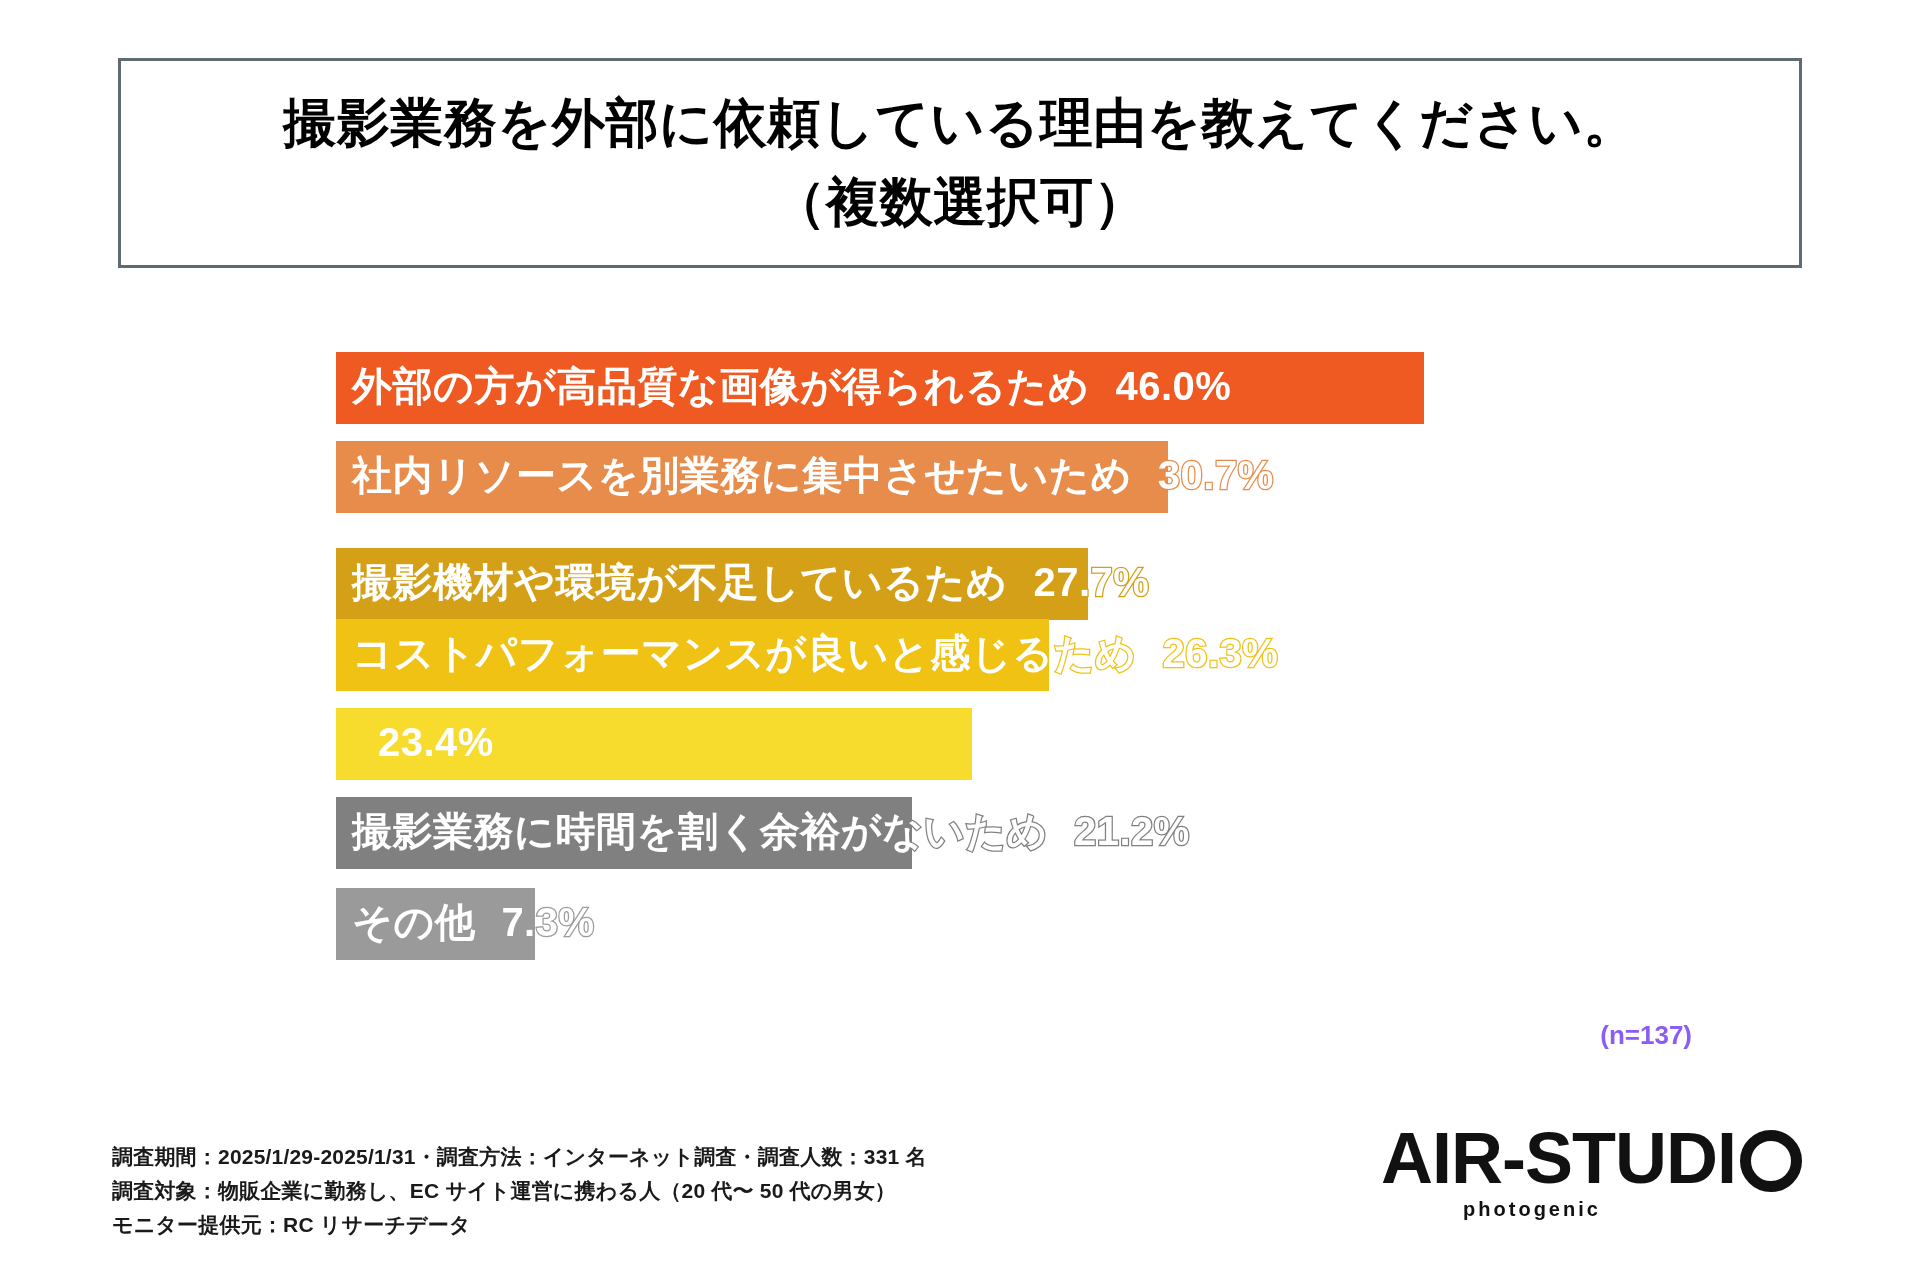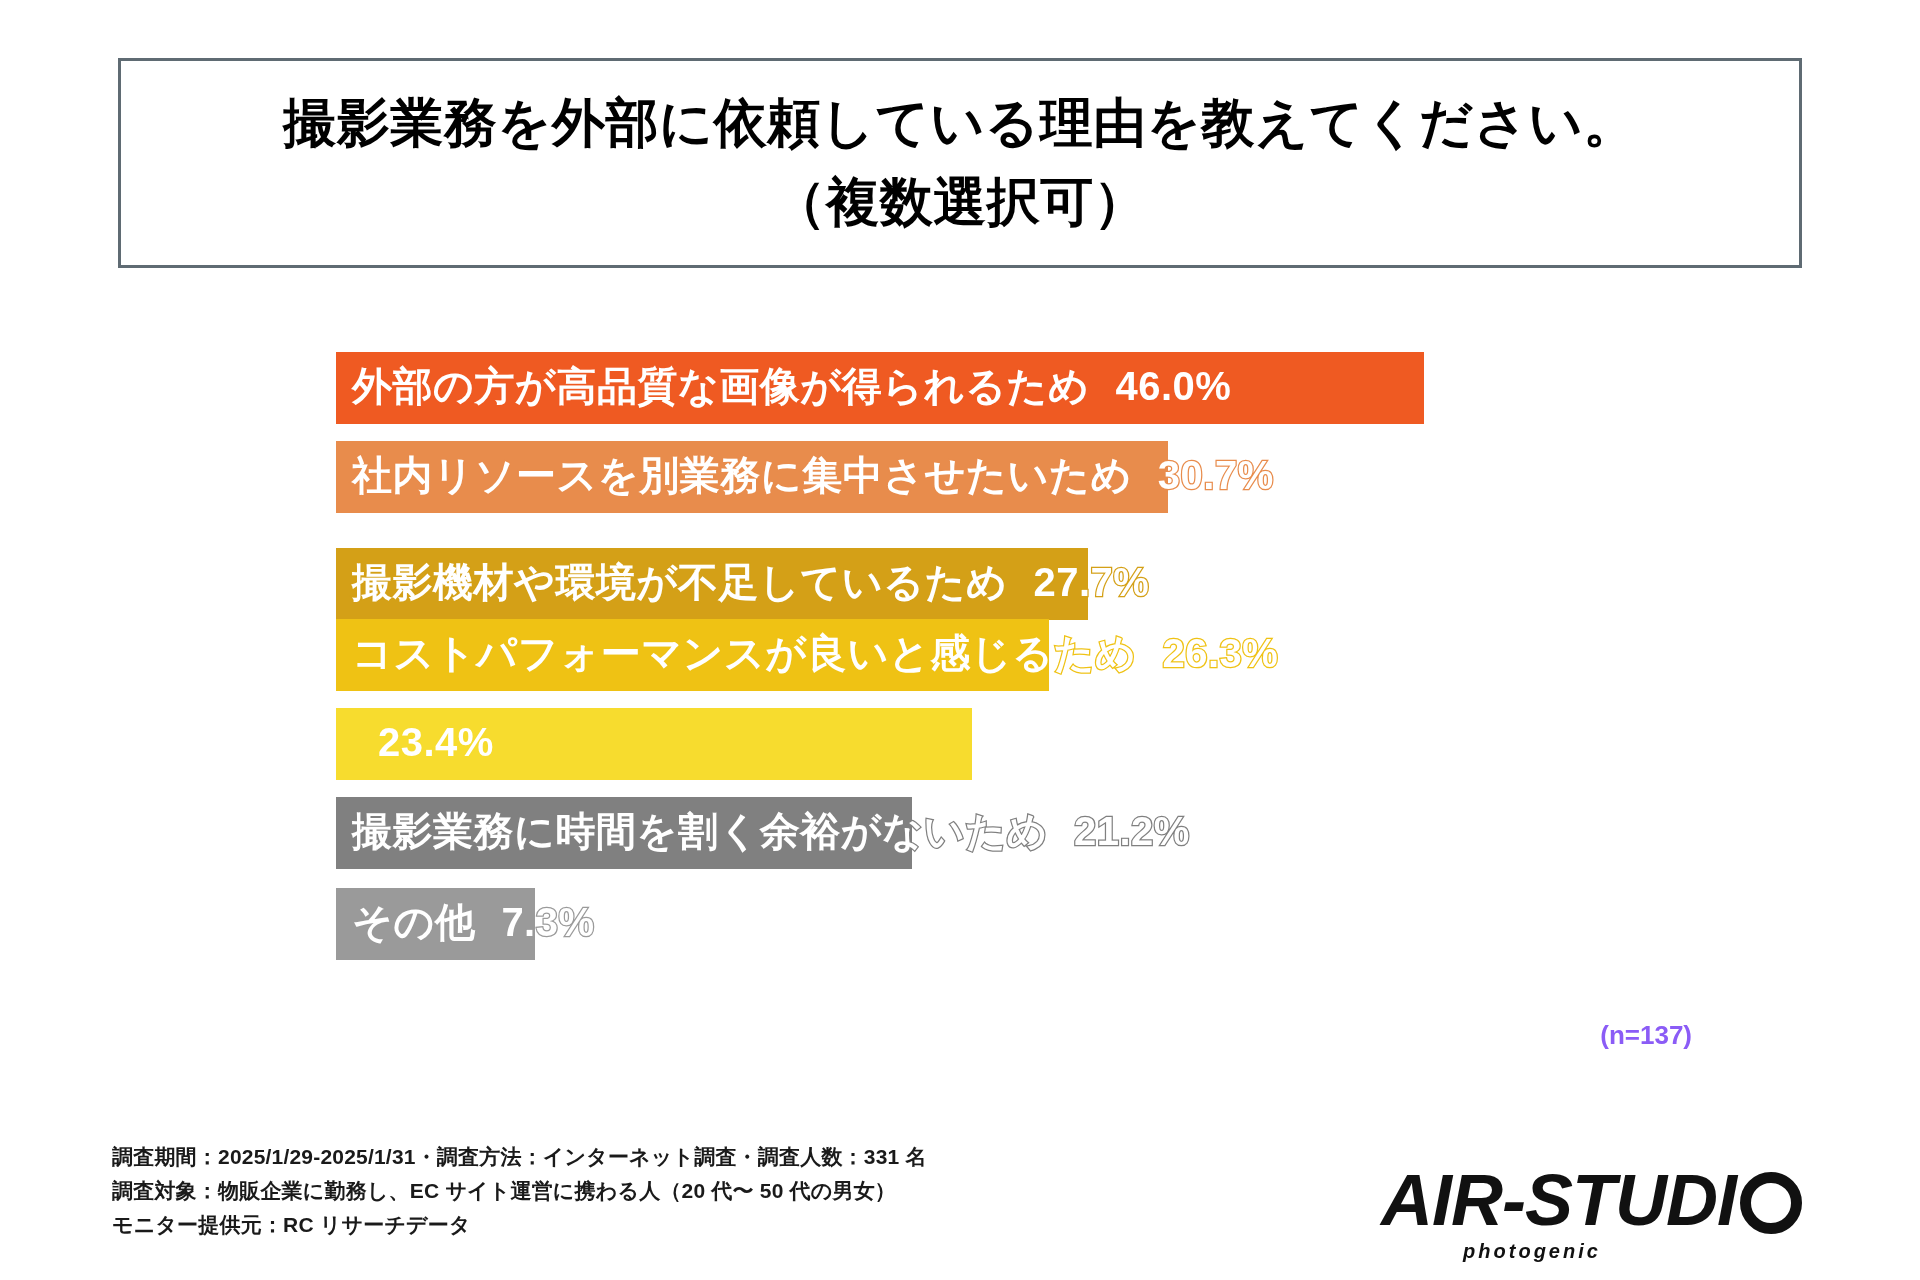--- a/index.html
+++ b/index.html
@@ -93,24 +93,23 @@
     color:#1a1a1a;
     line-height:1.62;
     letter-spacing:0.2px;
   }
   #footer-notes div { white-space:nowrap; }
 
   
   #logo {
     position:absolute;
     right:118px;
-    top:1164px;
+    top:1122px;
     width:500px;
     text-align:center;
-    font-style:italic;
   }
   #logo-wordmark {
     font-size:72px;
     font-weight:bold;
     letter-spacing:-1px;
     color:#111111;
     line-height:1;
     display:flex;
     align-items:center;
     justify-content:flex-end;

